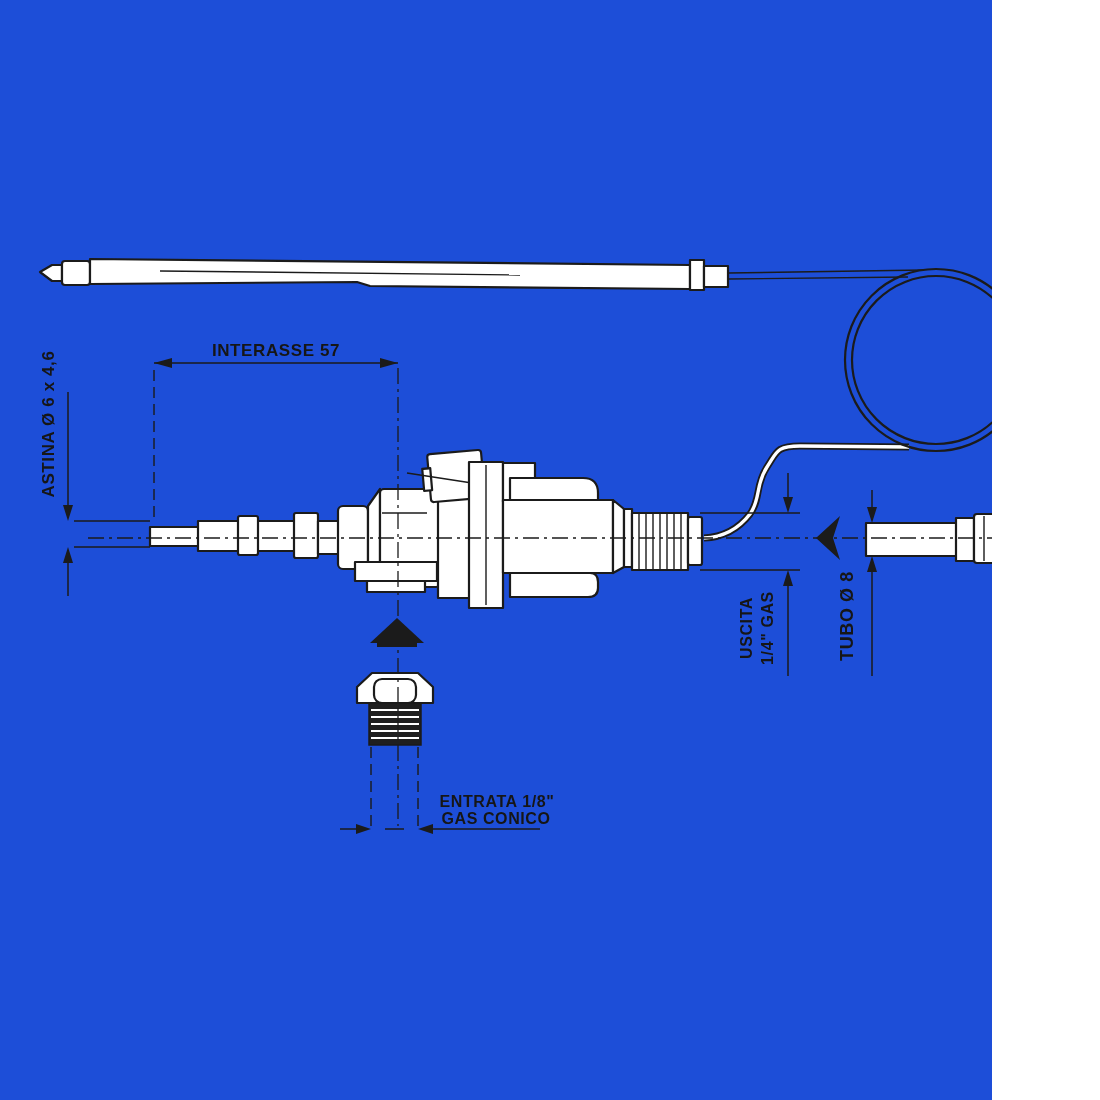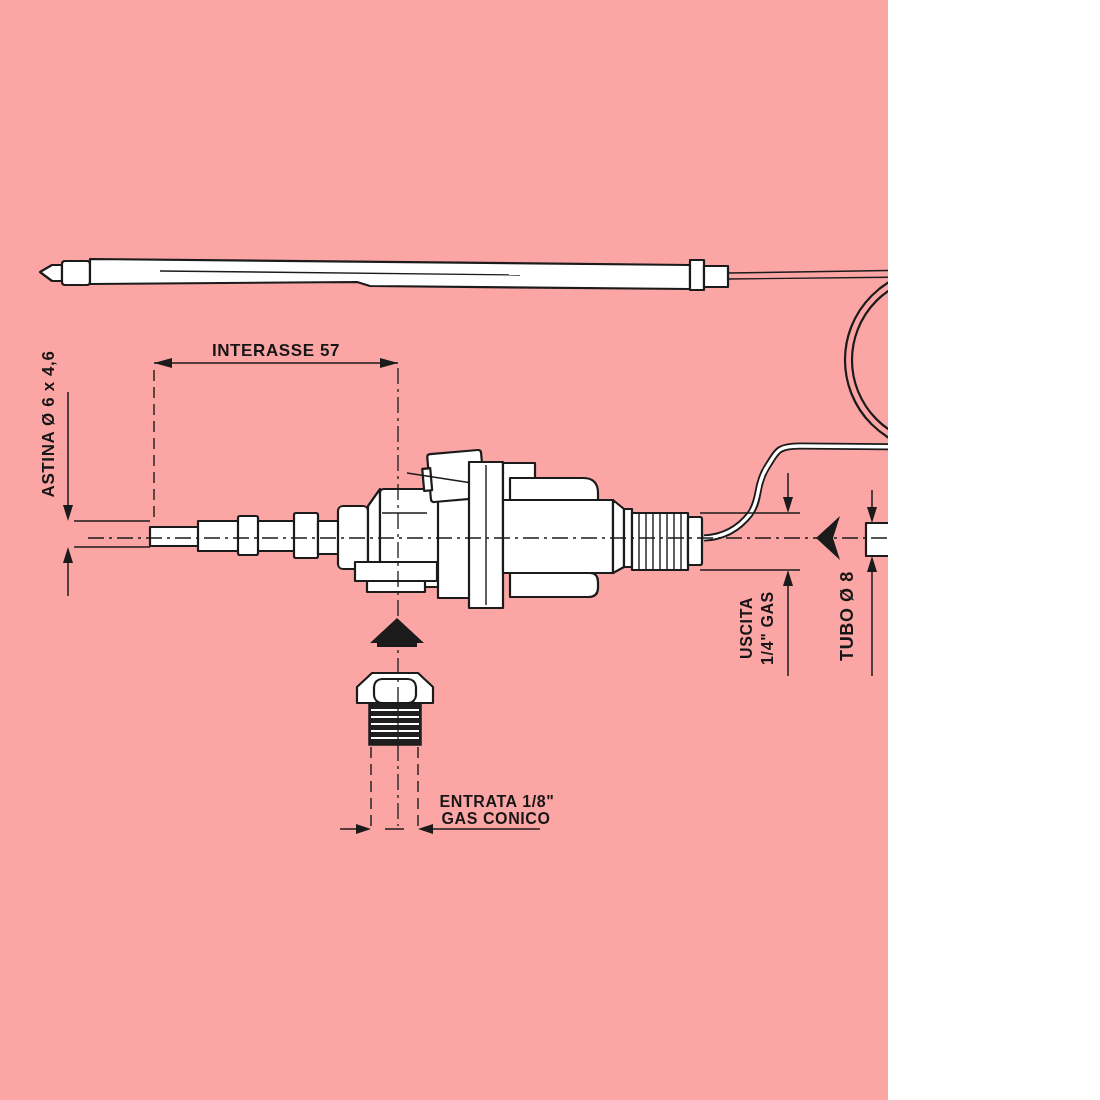--- a/index.html
+++ b/index.html
@@ -1,16 +1,16 @@
 <!DOCTYPE html>
 <html><head>
 <meta charset="utf-8">
 <style>
   html,body{margin:0;padding:0;background:#fff;}
-  .canvas{position:relative;width:888px;height:1100px;background:#fca5a5;overflow:hidden;
+  .canvas{position:relative;width:992px;height:1100px;background:#1d4ed8;overflow:hidden;
           font-family:"Liberation Sans",sans-serif;}
   svg{display:block;}
   .ln{stroke:#1b1b1b;stroke-width:2.2;fill:none;stroke-linecap:round;stroke-linejoin:round;}
   .fw{fill:#ffffff;stroke:#1b1b1b;stroke-width:2.2;stroke-linejoin:round;}
   .thin{stroke:#1b1b1b;stroke-width:1.4;fill:none;}
   .dim{stroke:#1b1b1b;stroke-width:1.5;fill:none;}
   .cl{stroke:#1b1b1b;stroke-width:1.3;fill:none;stroke-dasharray:16 5 3 5;}
   .dash{stroke:#1b1b1b;stroke-width:1.4;fill:none;stroke-dasharray:11 6;}
   .solid{fill:#1b1b1b;stroke:none;}
   .cap-outer{stroke:#1b1b1b;stroke-width:7;fill:none;}

